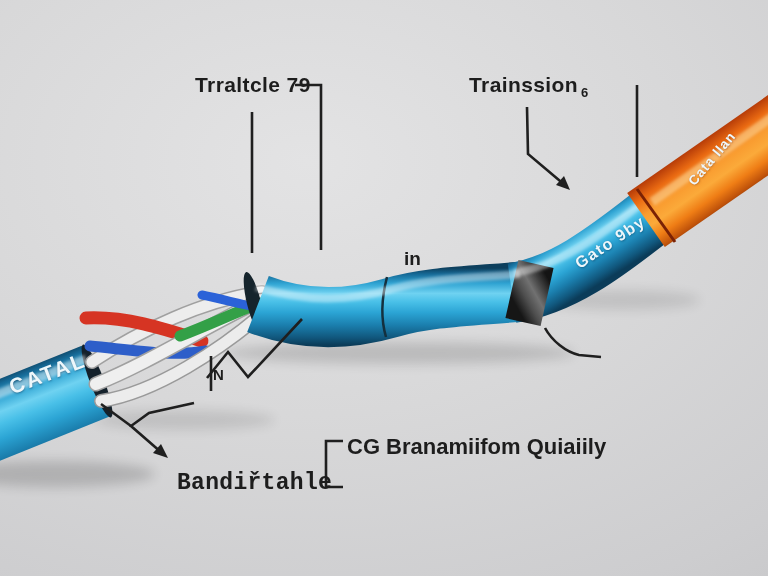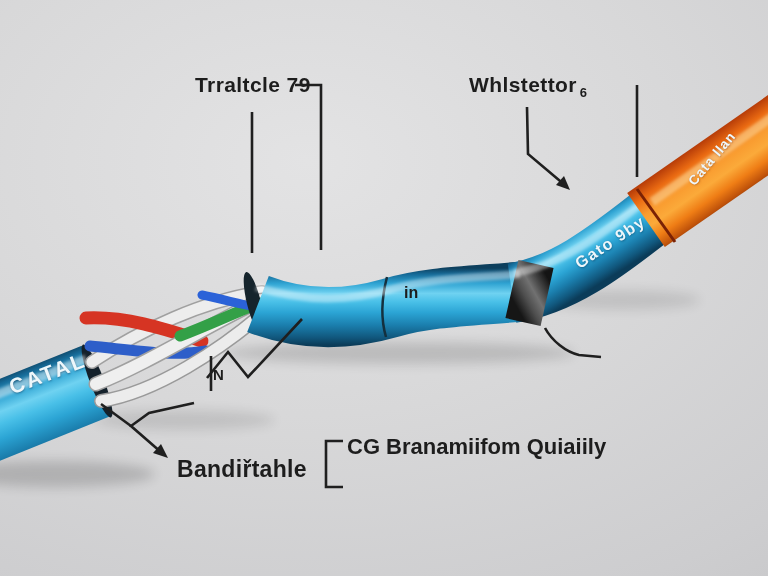--- a/index.html
+++ b/index.html
@@ -9,21 +9,21 @@
     background:radial-gradient(120% 110% at 40% 28%, #e3e3e4 0%, #d8d8d9 40%, #cdcdcf 75%, #c3c3c5 100%);
     text-align:center;
   }
   .stage svg{position:absolute;left:0;top:0;}
   .lbl{
     position:absolute;color:#1d1d1d;font-weight:bold;white-space:nowrap;
     -webkit-font-smoothing:antialiased;
   }
   .lbl-top{font-size:21px;letter-spacing:.4px;}
   .sub6{font-size:13px;vertical-align:-5px;margin-left:3px;font-weight:bold;}
-  .lbl-in{font-size:16px;margin-top:36px;}
+  .lbl-in{font-size:19px;}
   .lbl-n{font-size:15px;}
   .lbl-big{font-size:23px;letter-spacing:.3px;}
   .center-block{position:absolute;left:347px;top:432px;line-height:30px;}
   .center-block div{font-size:22px;font-weight:bold;color:#1d1d1d;white-space:nowrap;}
   .cable-txt{
     position:absolute;color:#eef7fb;font-weight:bold;white-space:nowrap;
     transform-origin:left center;text-shadow:0 1px 2px rgba(0,40,70,.45);
   }
   .txt-catal{left:10px;top:376px;font-size:21px;letter-spacing:2.5px;transform:rotate(-21deg);}
   .txt-gato{left:577px;top:256px;font-size:16px;letter-spacing:1.5px;transform:rotate(-34deg);}
@@ -150,28 +150,28 @@
       <polygon points="570,190 556,185 564,176" fill="#1f1f1f" stroke="none"></polygon>
       <polygon points="168,458 153,453 161,444" fill="#1f1f1f" stroke="none"></polygon>
     </g>
   </svg>
 
   <div class="lbl lbl-top" style="left:195px;top:73px;">
     <span>Trraltcle 79</span>
   </div>
 
   <div class="lbl lbl-top" style="left:469px;top:73px;">
-    <span>Whlstettor</span><span class="sub6">6</span>
+    <span>Trainssion</span><span class="sub6">6</span>
   </div>
 
   <div class="lbl lbl-in" style="left:404px;top:248px;">in</div>
 
   <div class="lbl lbl-n" style="left:213px;top:366px;">N</div>
 
-  <div class="lbl lbl-big" style="left:177px;top:456px;">Bandiřtahle</div>
+  <div class="lbl lbl-big" style="left:177px;top:470px;font-family:Liberation Mono, monospace;">Bandiřtahle</div>
 
   <div class="center-block">
     <div>CG Branamiifom Quiaiily</div>
   </div>
 
 
   <div class="cable-txt txt-catal">CATAL</div>
   <div class="cable-txt txt-gato">Gato 9by</div>
   <div class="cable-txt txt-cata">Cata llan</div>
 

